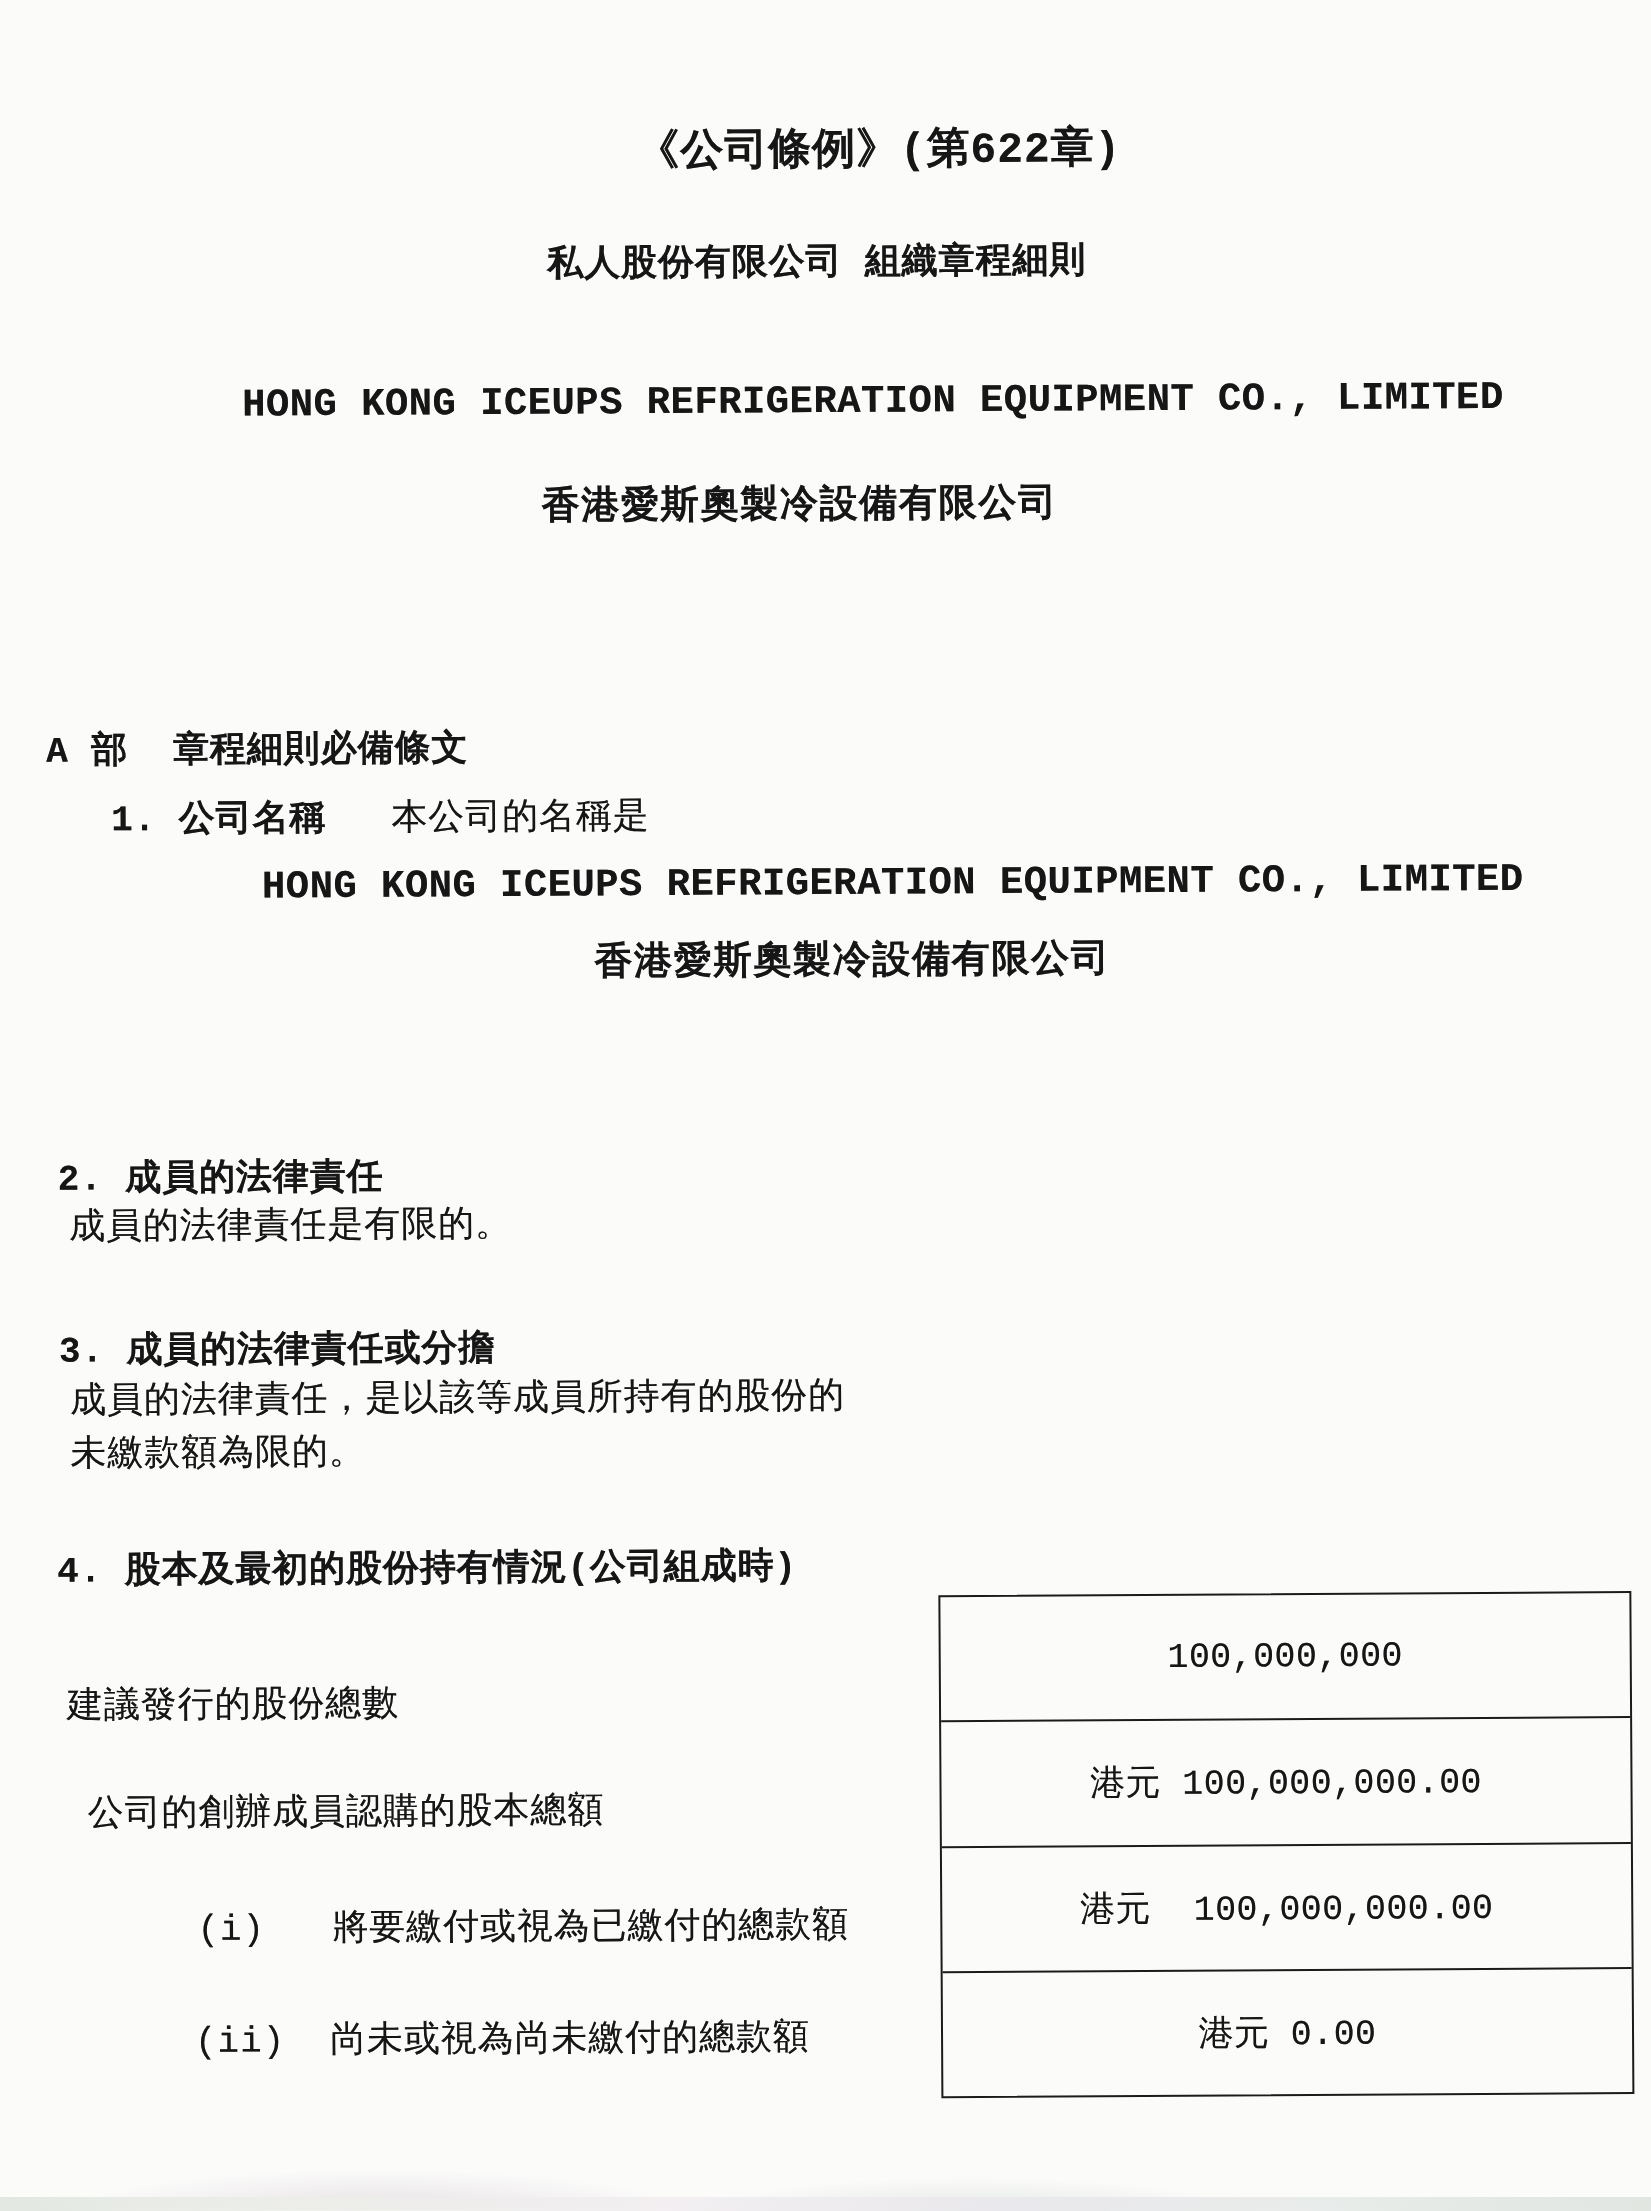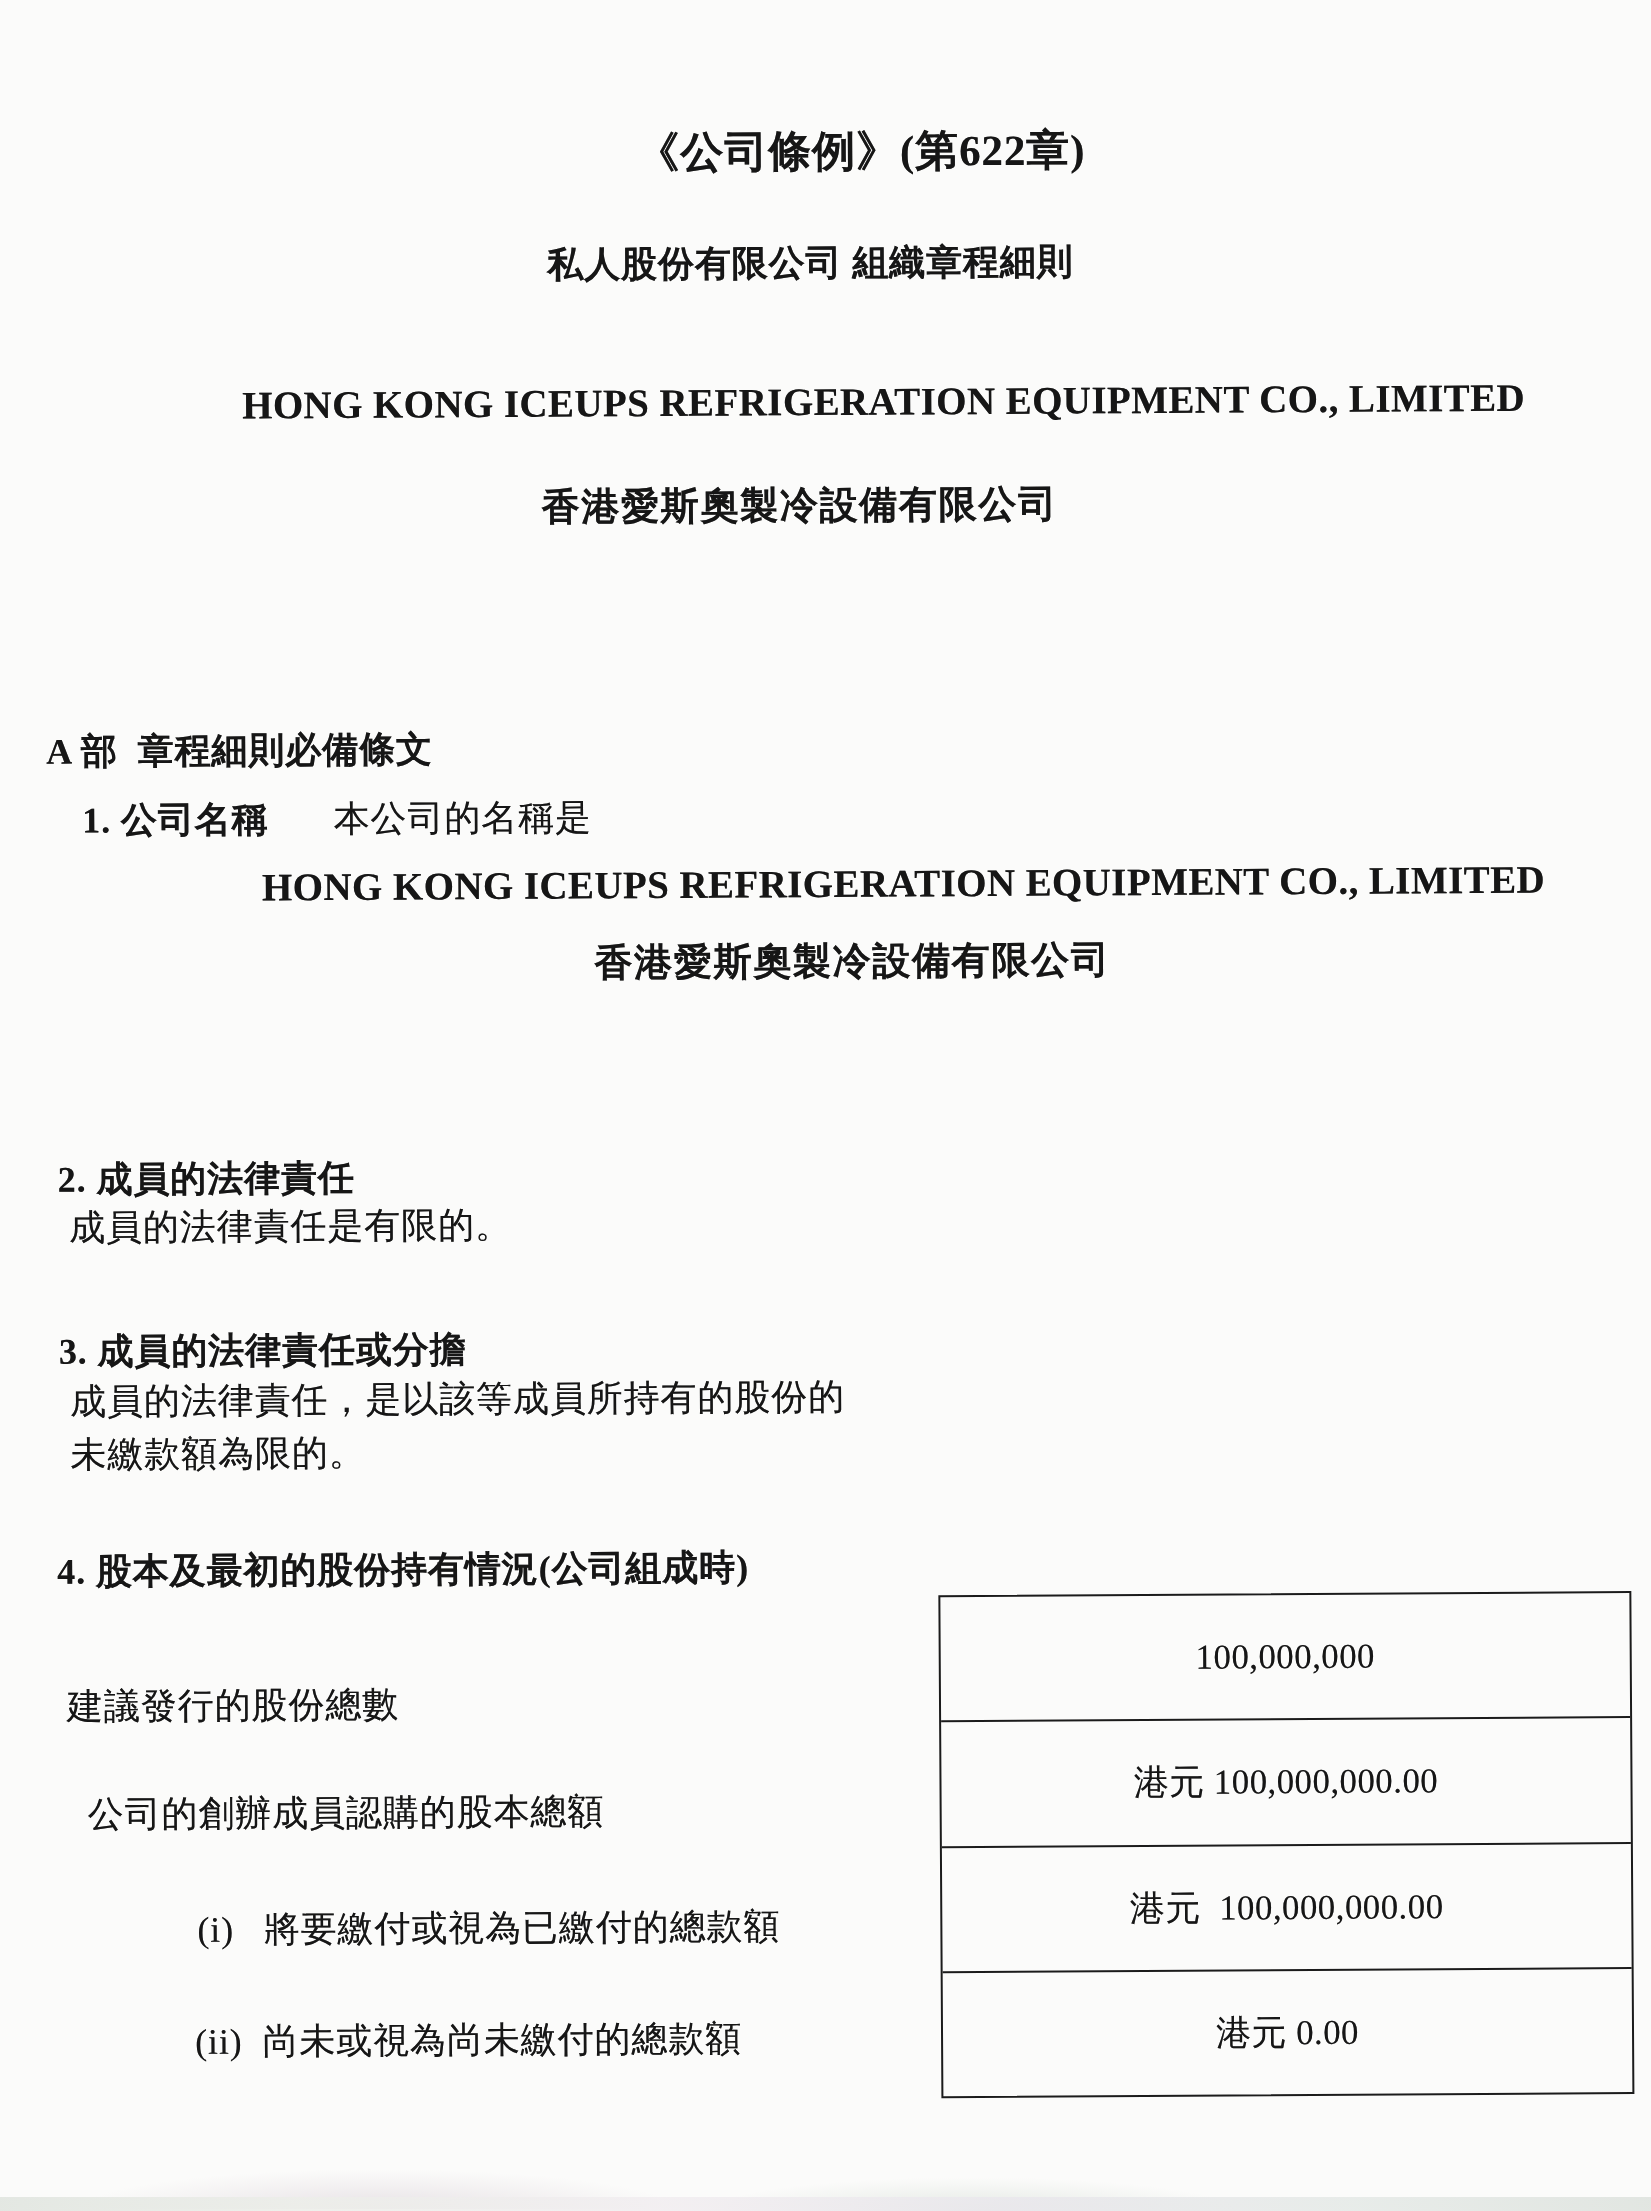--- a/index.html
+++ b/index.html
@@ -7,21 +7,21 @@
     padding: 0;
     background: #e8e8e8;
   }
   .page {
     position: relative;
     width: 1652px;
     height: 2211px;
     background: #fbfbfa;
     overflow: hidden;
     color: #161616;
-    font-family: Liberation Serif, serif;
+    font-family: Liberation Mono, monospace;
   }
   .content {
     position: absolute;
     inset: 0;
     transform: rotate(-0.35deg);
     transform-origin: 50% 40%;
   }
   .t {
     position: absolute;
     white-space: pre;

